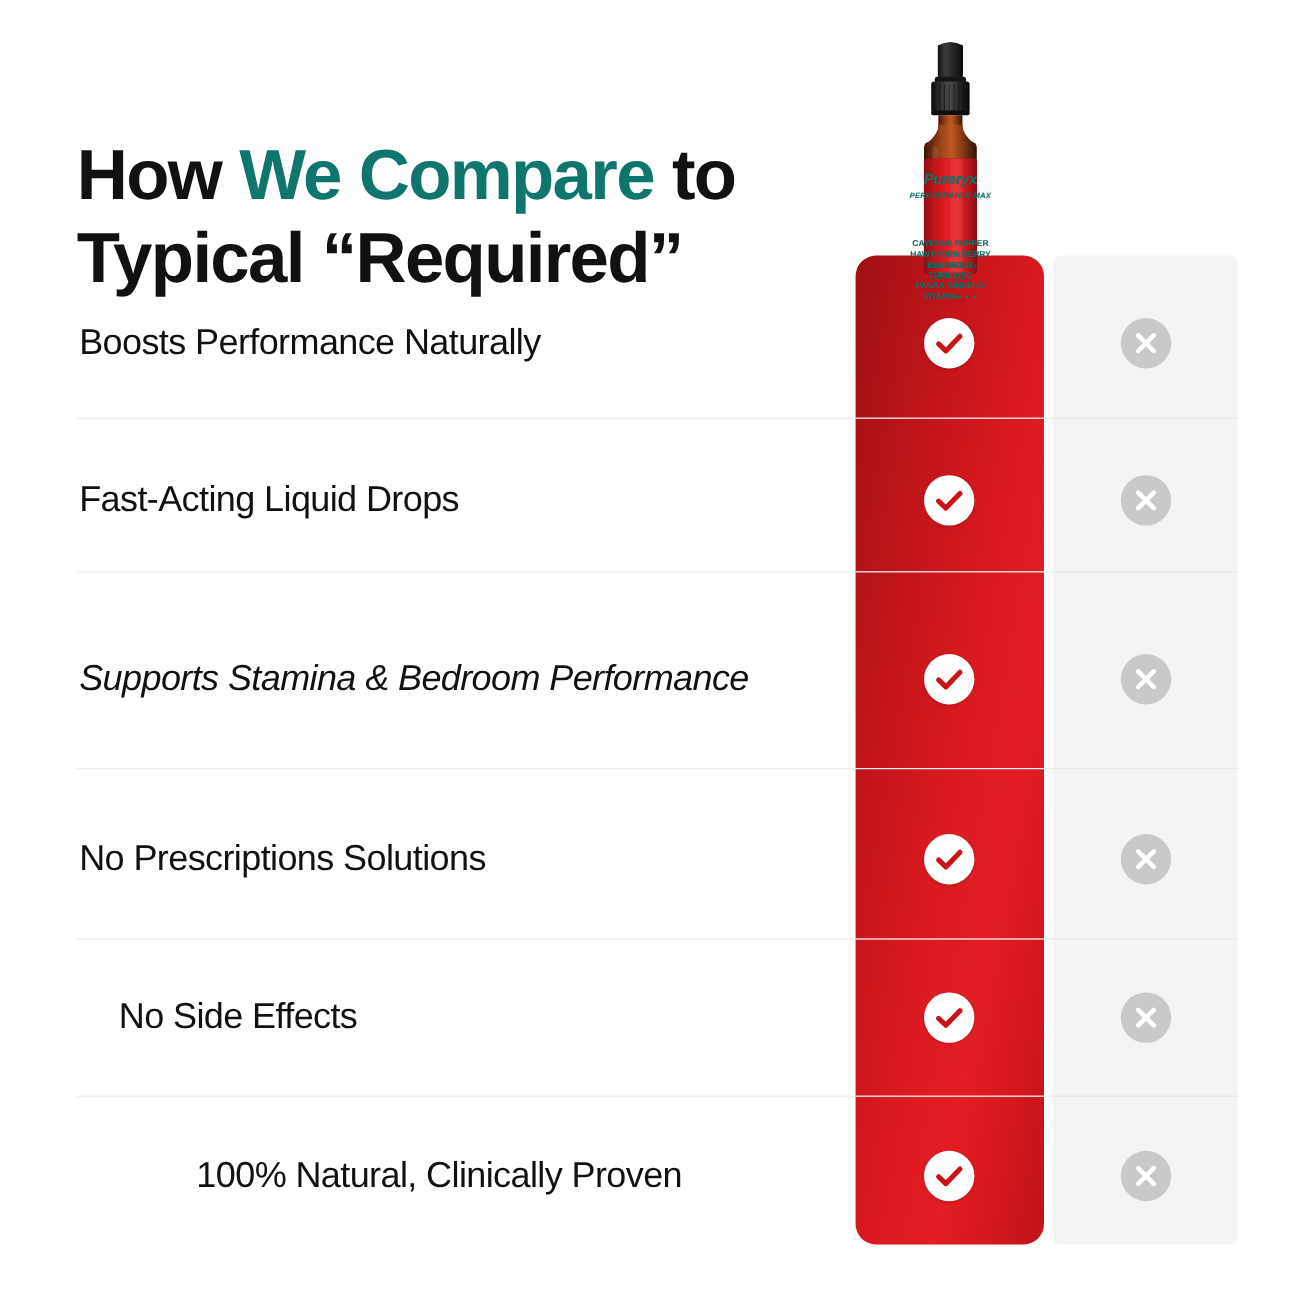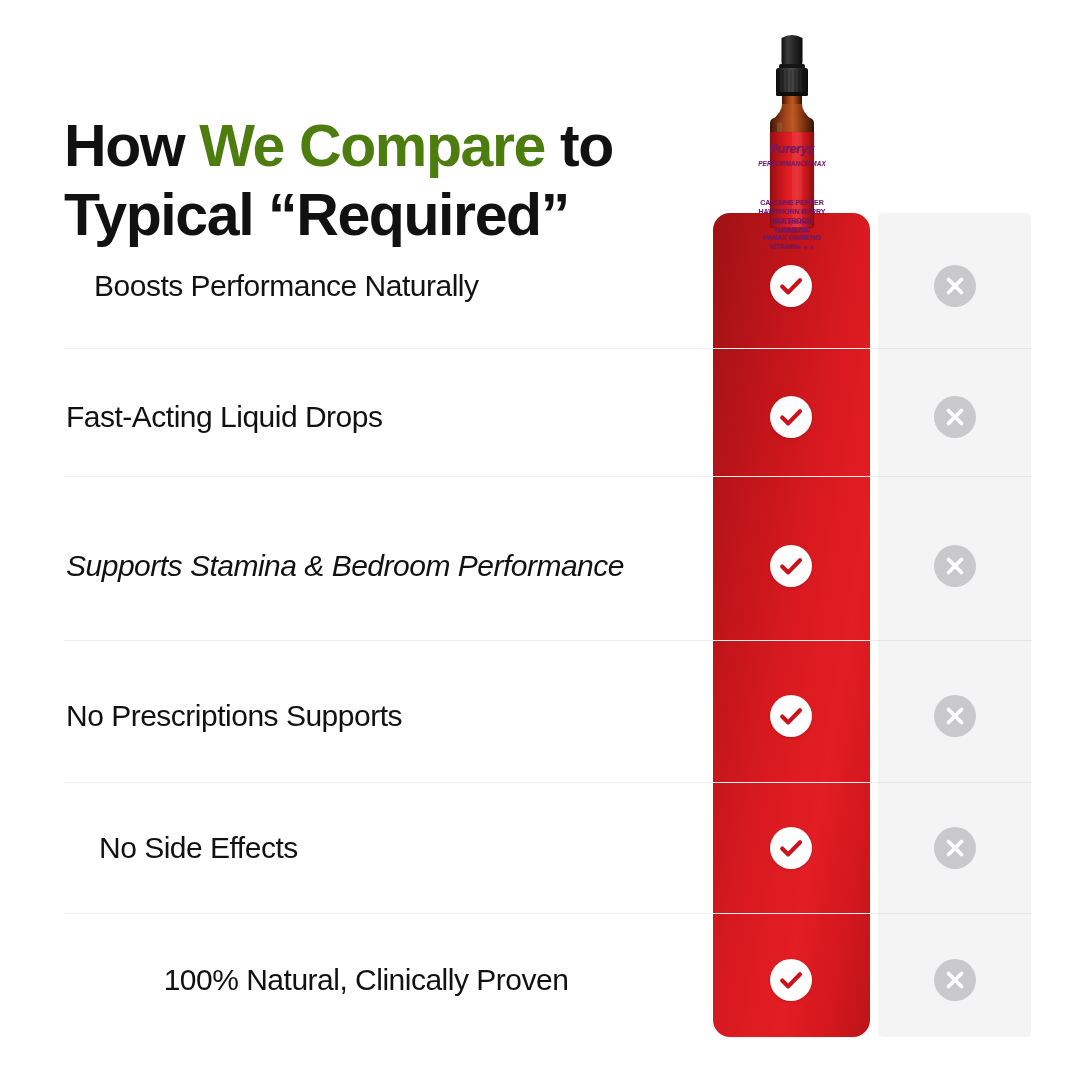--- a/index.html
+++ b/index.html
@@ -27,21 +27,21 @@
     left: 64px;
     top: 72px;
     width: 680px;
     font-size: 59px;
     line-height: 1.17;
     font-weight: 700;
     letter-spacing: -1.4px;
     color: #111111;
     font-family: "Liberation Sans", sans-serif;
   }
-  .headline .accent { color: #4d7c0f; }
+  .headline .accent { color: #0f766e; }
 
   
   .col {
     position: absolute;
     top: 213px;
     height: 824px;
   }
   .col-ours {
     left: 713px;
     width: 157px;
@@ -137,21 +137,21 @@
     top: 32px;
     width: 80px;
     height: 200px;
   }
   .bottle svg { display: block; }
   .bottle-label-text {
     position: absolute;
     left: 0;
     width: 100%;
     text-align: center;
-    color: #701a75;
+    color: #0f766e;
     font-weight: 700;
     pointer-events: none;
     text-shadow: 0 0 1px rgba(0,0,0,0.25);
   }
   .bl-brand {
     top: 110px;
     font-size: 12.5px;
     letter-spacing: -0.3px;
     font-style: italic;
   }
@@ -212,21 +212,21 @@
         <span class="seg-gray"></span>
       </div>
       <div class="divider" style="top: 782px;">
         <span class="seg-red"></span>
         <span class="seg-gray"></span>
       </div>
       <div class="divider" style="top: 913px;">
         <span class="seg-red"></span>
         <span class="seg-gray"></span>
       </div>
-      <div class="row-label" style="top: 286px; margin-left: 28px;">Boosts Performance Naturally</div>
+      <div class="row-label" style="top: 286px;">Boosts Performance Naturally</div>
       <div class="mark mark-check" style="top: 286px;">
         <svg width="42" height="42" viewBox="0 0 42 42">
           <path d="M12.2 21.6 L18.2 27.4 L30.0 15.2" fill="none" stroke="#CC1118" stroke-width="4.2" stroke-linecap="round" stroke-linejoin="round"></path>
         </svg>
       </div>
       <div class="mark mark-cross" style="top: 286px;">
         <svg width="42" height="42" viewBox="0 0 42 42">
           <path d="M14.5 14.5 L27.5 27.5 M27.5 14.5 L14.5 27.5" fill="none" stroke="#ffffff" stroke-width="3.8" stroke-linecap="round"></path>
         </svg>
       </div>
@@ -245,21 +245,21 @@
       <div class="mark mark-check" style="top: 566px;">
         <svg width="42" height="42" viewBox="0 0 42 42">
           <path d="M12.2 21.6 L18.2 27.4 L30.0 15.2" fill="none" stroke="#CC1118" stroke-width="4.2" stroke-linecap="round" stroke-linejoin="round"></path>
         </svg>
       </div>
       <div class="mark mark-cross" style="top: 566px;">
         <svg width="42" height="42" viewBox="0 0 42 42">
           <path d="M14.5 14.5 L27.5 27.5 M27.5 14.5 L14.5 27.5" fill="none" stroke="#ffffff" stroke-width="3.8" stroke-linecap="round"></path>
         </svg>
       </div>
-      <div class="row-label" style="top: 716px;">No Prescriptions Supports</div>
+      <div class="row-label" style="top: 716px;">No Prescriptions Solutions</div>
       <div class="mark mark-check" style="top: 716px;">
         <svg width="42" height="42" viewBox="0 0 42 42">
           <path d="M12.2 21.6 L18.2 27.4 L30.0 15.2" fill="none" stroke="#CC1118" stroke-width="4.2" stroke-linecap="round" stroke-linejoin="round"></path>
         </svg>
       </div>
       <div class="mark mark-cross" style="top: 716px;">
         <svg width="42" height="42" viewBox="0 0 42 42">
           <path d="M14.5 14.5 L27.5 27.5 M27.5 14.5 L14.5 27.5" fill="none" stroke="#ffffff" stroke-width="3.8" stroke-linecap="round"></path>
         </svg>
       </div>

